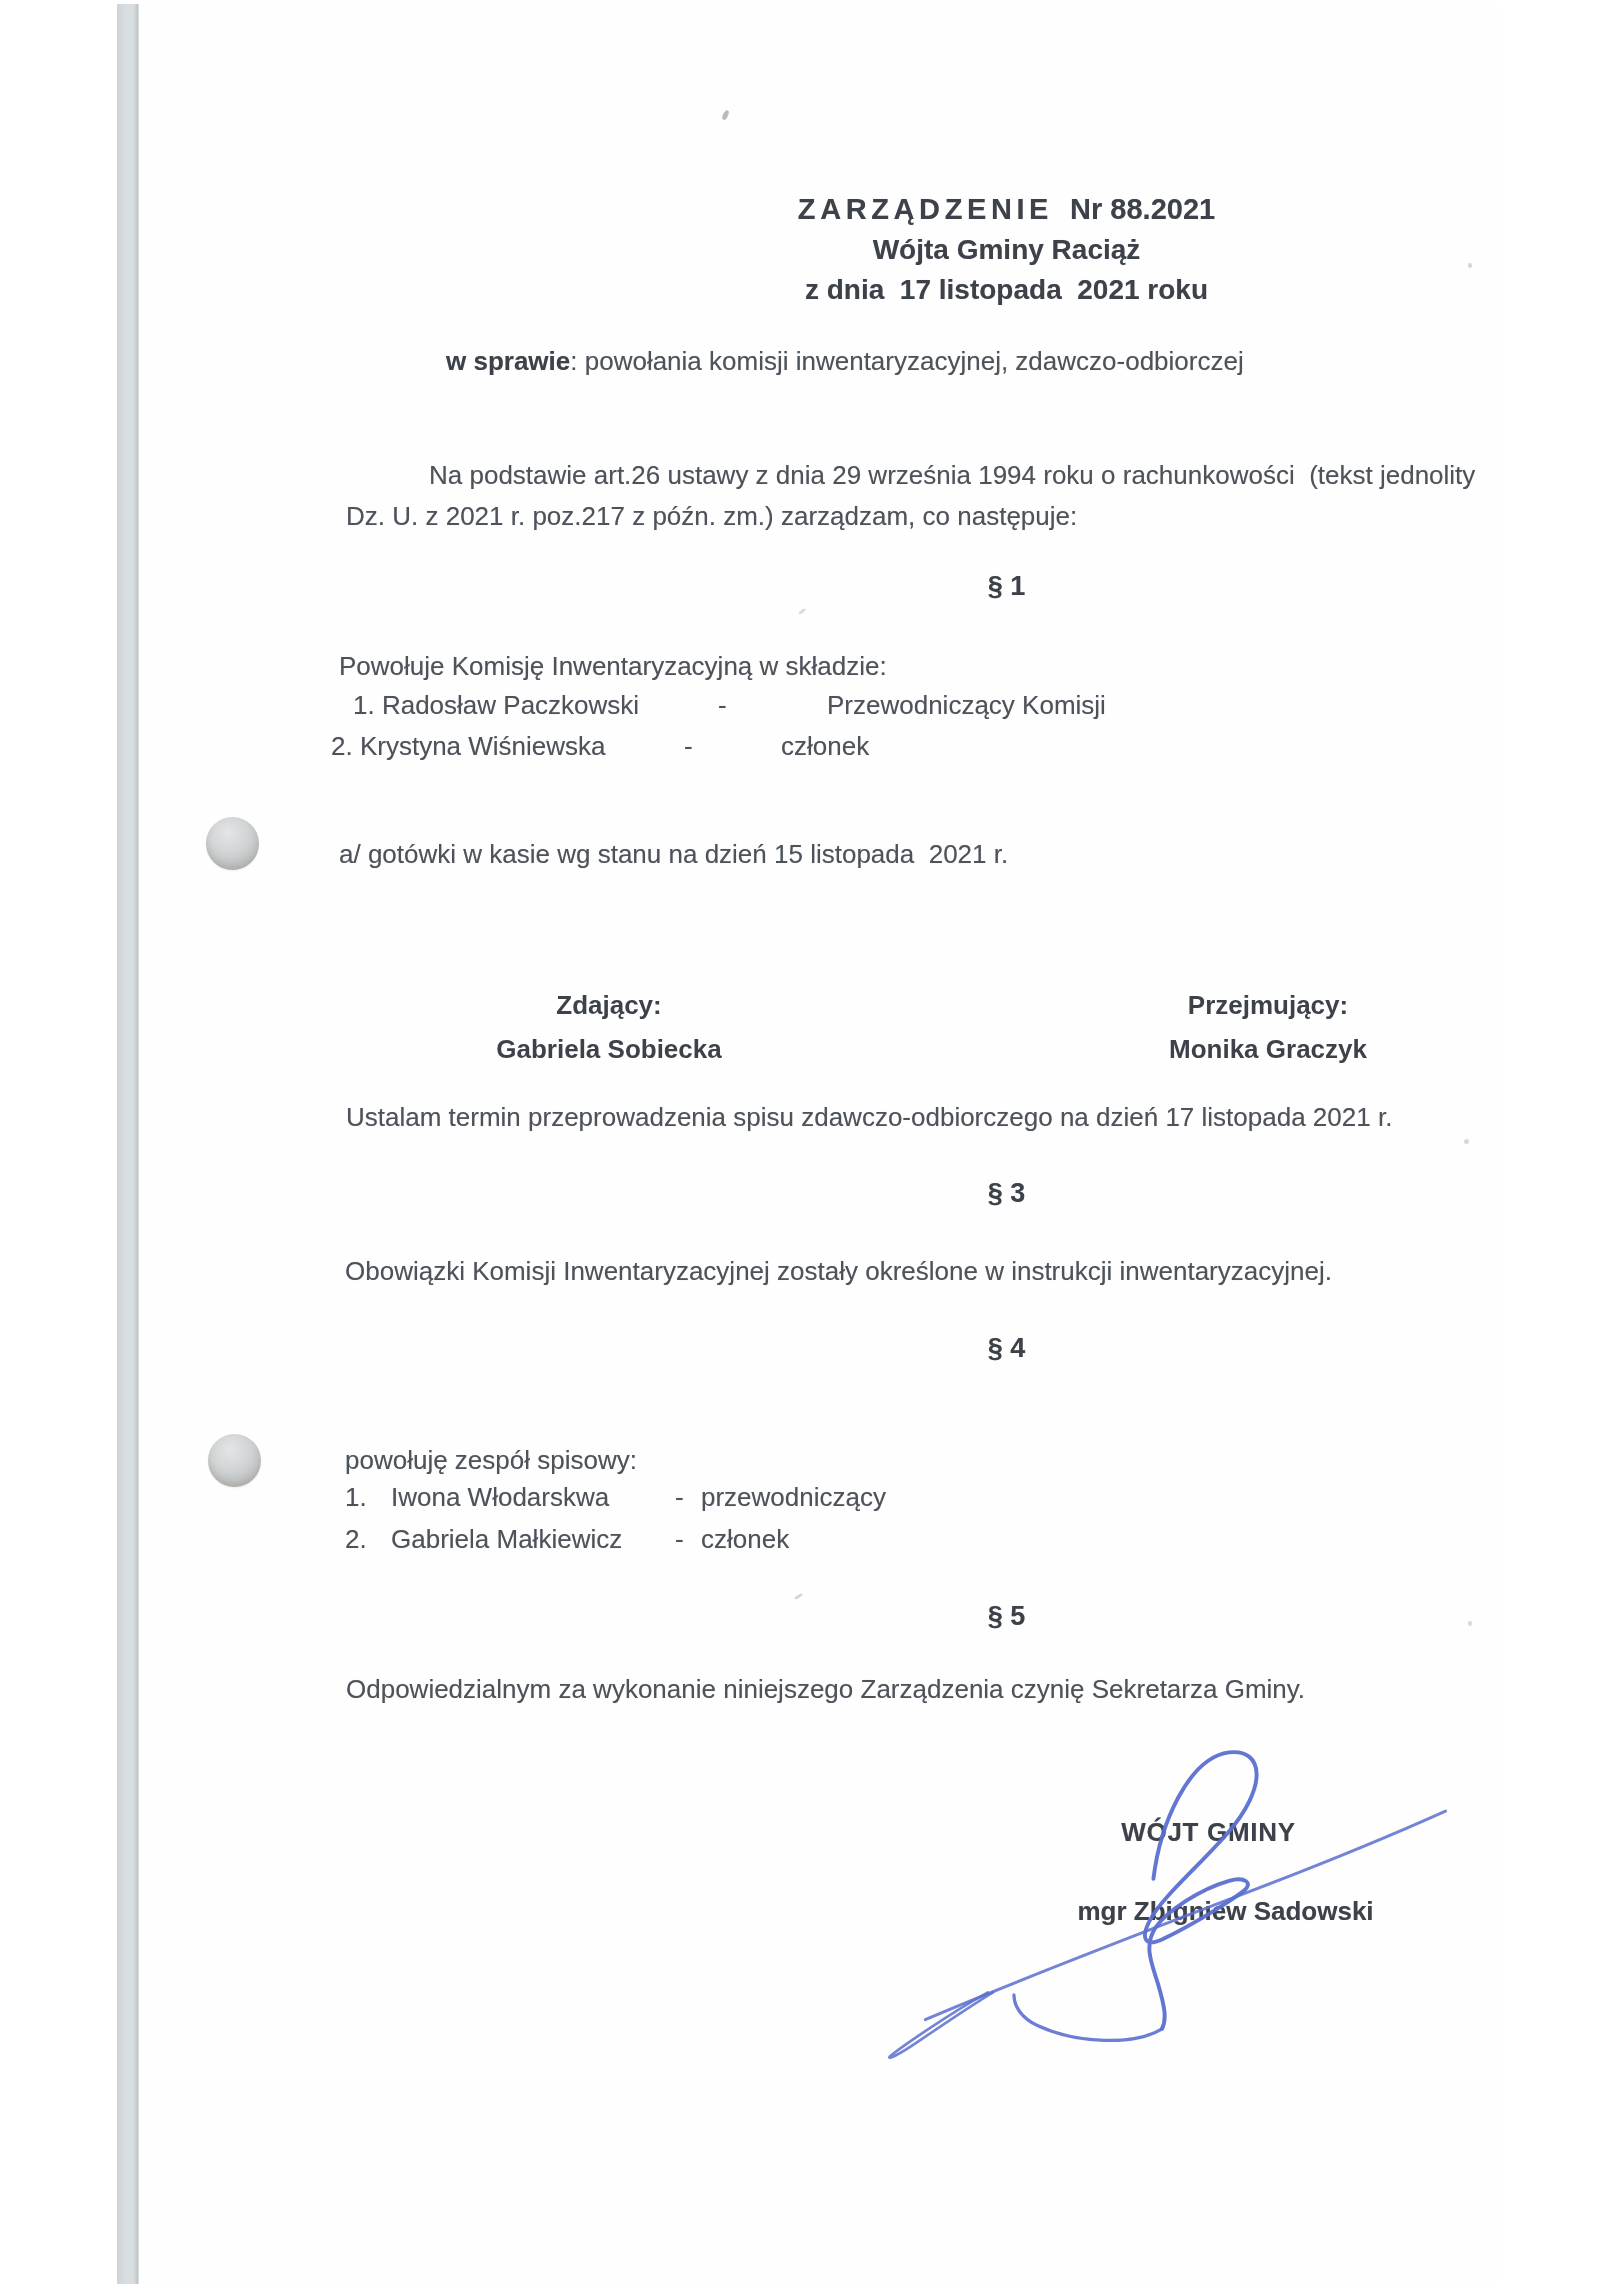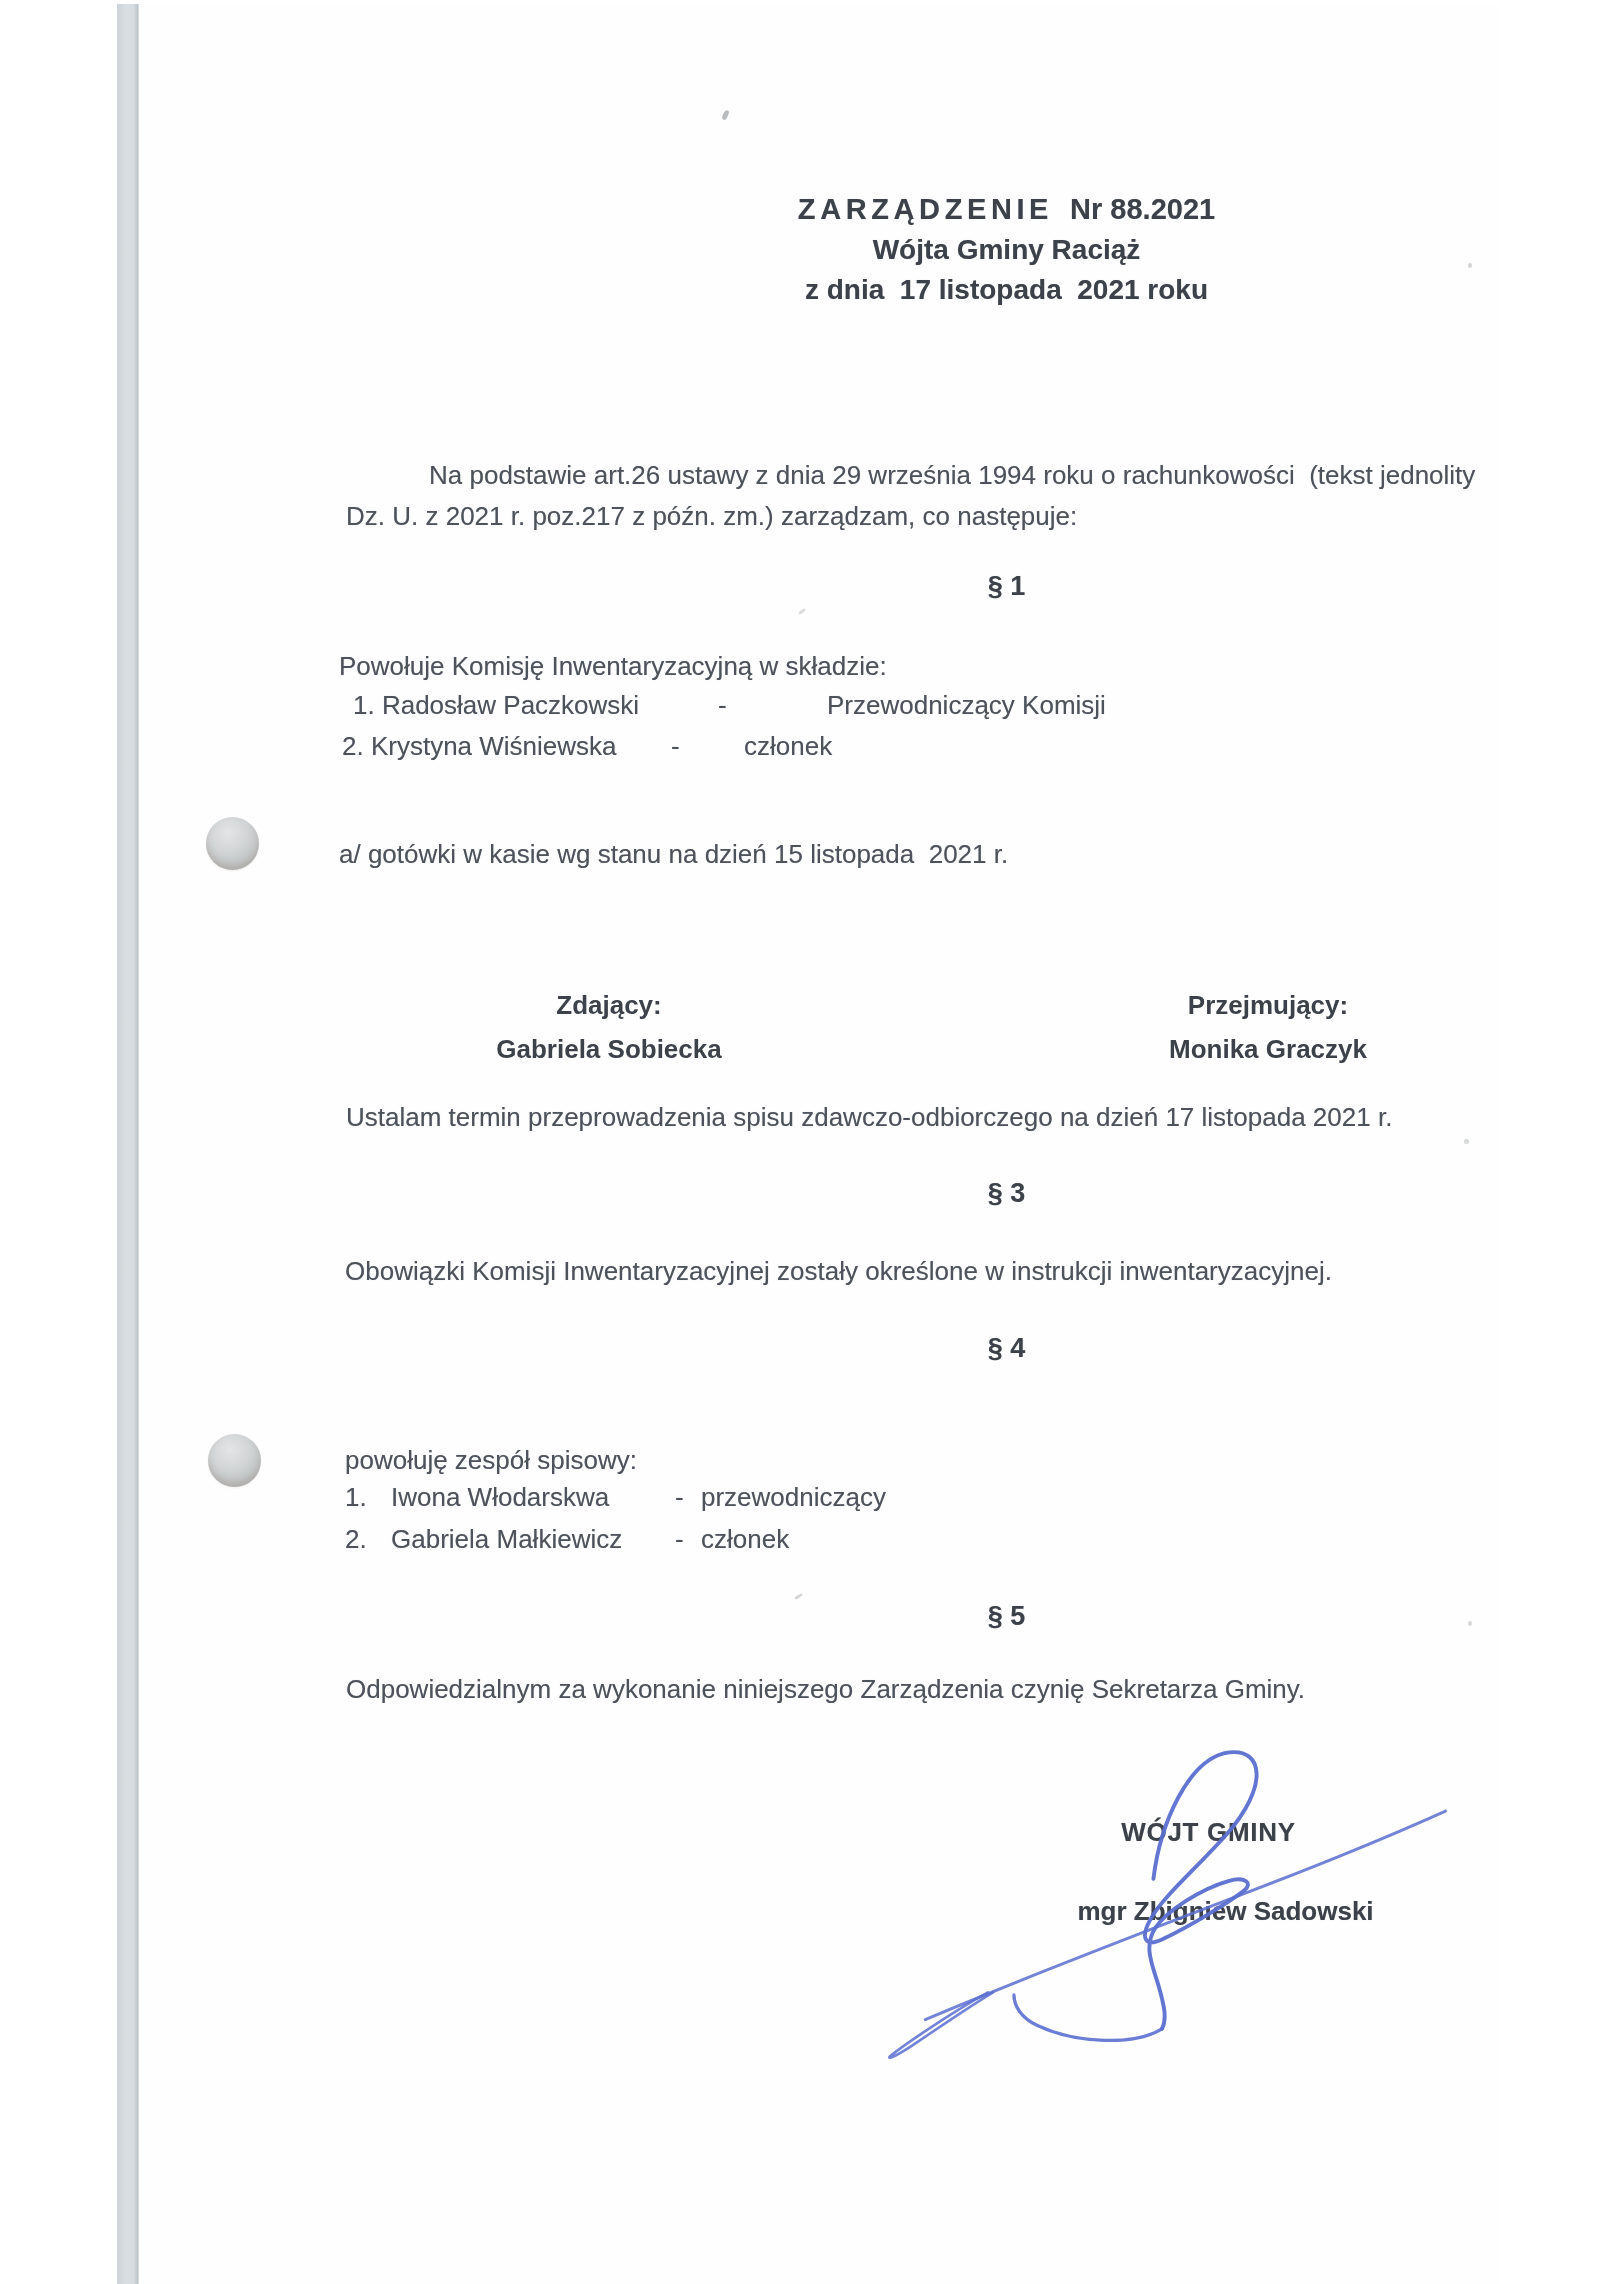--- a/index.html
+++ b/index.html
@@ -50,34 +50,35 @@
 <body>
 
 <div class="page">
 
   <div class="edge-band"></div>
 
   <div class="txt b center-col title1" style="top:188px;"><span class="spaced">ZARZĄDZENIE</span><span>Nr 88.2021</span></div>
   <div class="txt b center-col title2" style="top:229px;">Wójta Gminy Raciąż</div>
   <div class="txt b center-col title3" style="top:269px;">z dnia  17 listopada  2021 roku</div>
 
+  <div class="txt" style="left:329px;top:342px;"><span class="b">w sprawie</span><span>: powołania komisji inwentaryzacyjnej, zdawczo-odbiorczej</span></div>
 
   <div class="txt para" style="left:312px;top:456px;">Na podstawie art.26 ustawy z dnia 29 września 1994 roku o rachunkowości  (tekst jednolity</div>
   <div class="txt para" style="left:229px;top:497px;">Dz. U. z 2021 r. poz.217 z późn. zm.) zarządzam, co następuje:</div>
 
   <div class="txt b center-col sec" style="top:566px;">§ 1</div>
 
   <div class="txt" style="left:222px;top:647px;">Powołuje Komisję Inwentaryzacyjną w składzie:</div>
 
   <div class="row row-committee" style="left:236px;top:686px;gap:36px;">
     <span>1. Radosław Paczkowski</span>
     <span>-</span>
     <span>Przewodniczący Komisji</span>
   </div>
-  <div class="row row-committee" style="left:225px;top:727px;">
+  <div class="row row-committee" style="left:214px;top:727px;gap:24px;">
     <span>2. Krystyna Wiśniewska</span>
     <span>-</span>
     <span>członek</span>
   </div>
 
   <div class="txt" style="left:222px;top:835px;">a/ gotówki w kasie wg stanu na dzień 15 listopada  2021 r.</div>
 
   <div class="party b" style="left:355px;top:986px;width:274px;">
     <span class="lbl">Zdający:</span>
     <span class="nm">Gabriela Sobiecka</span>

